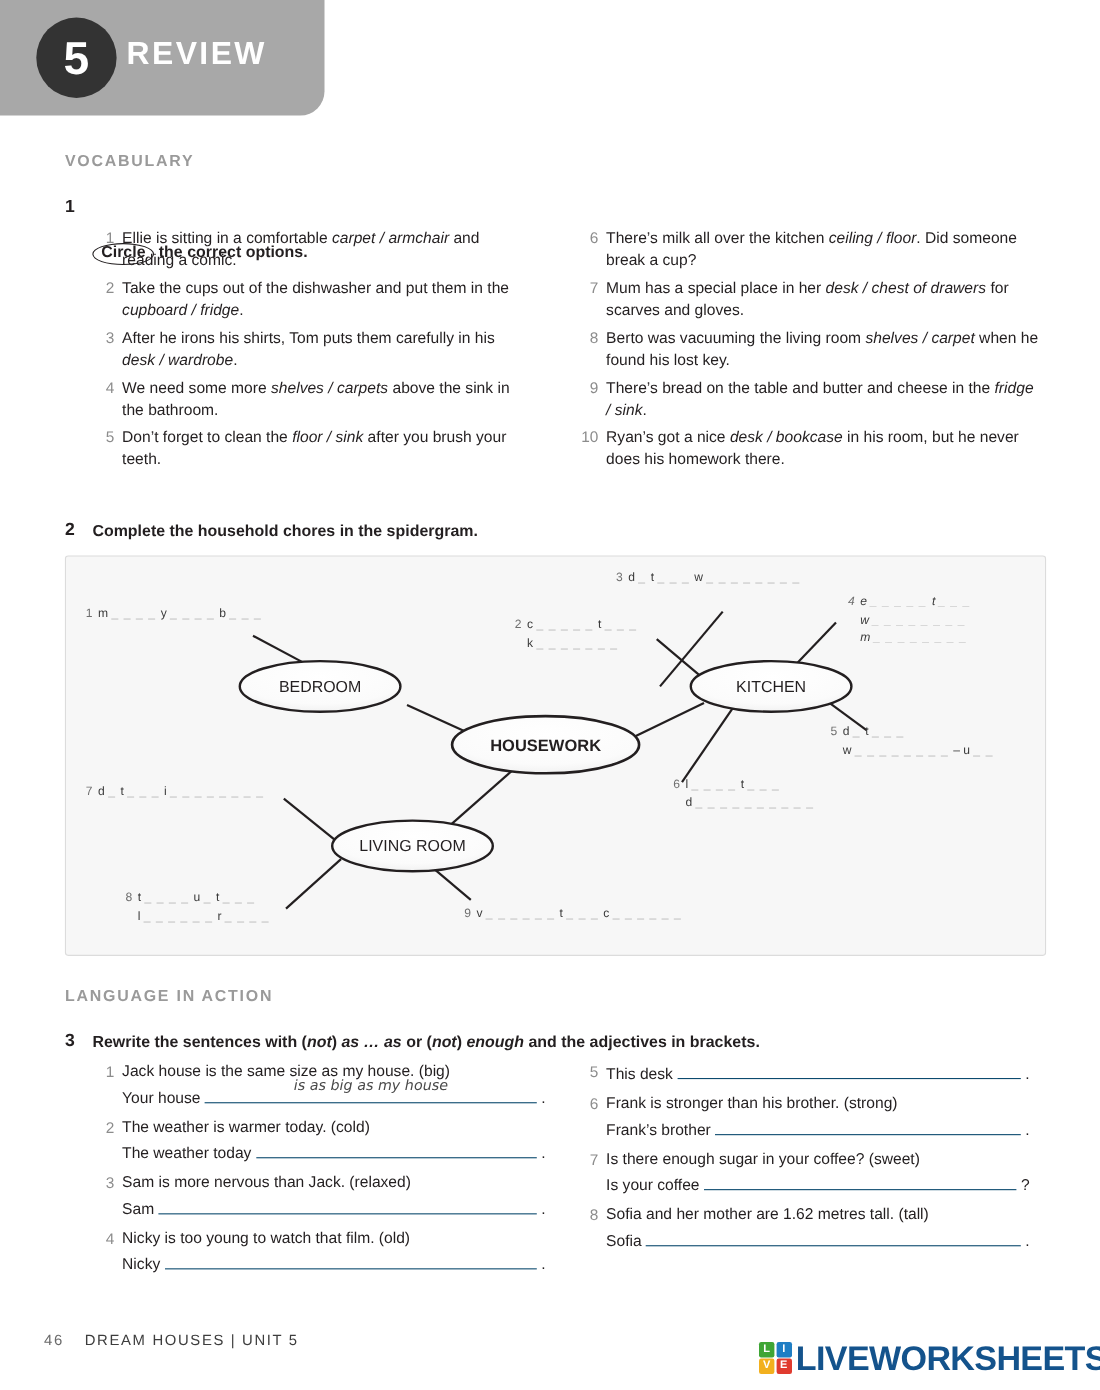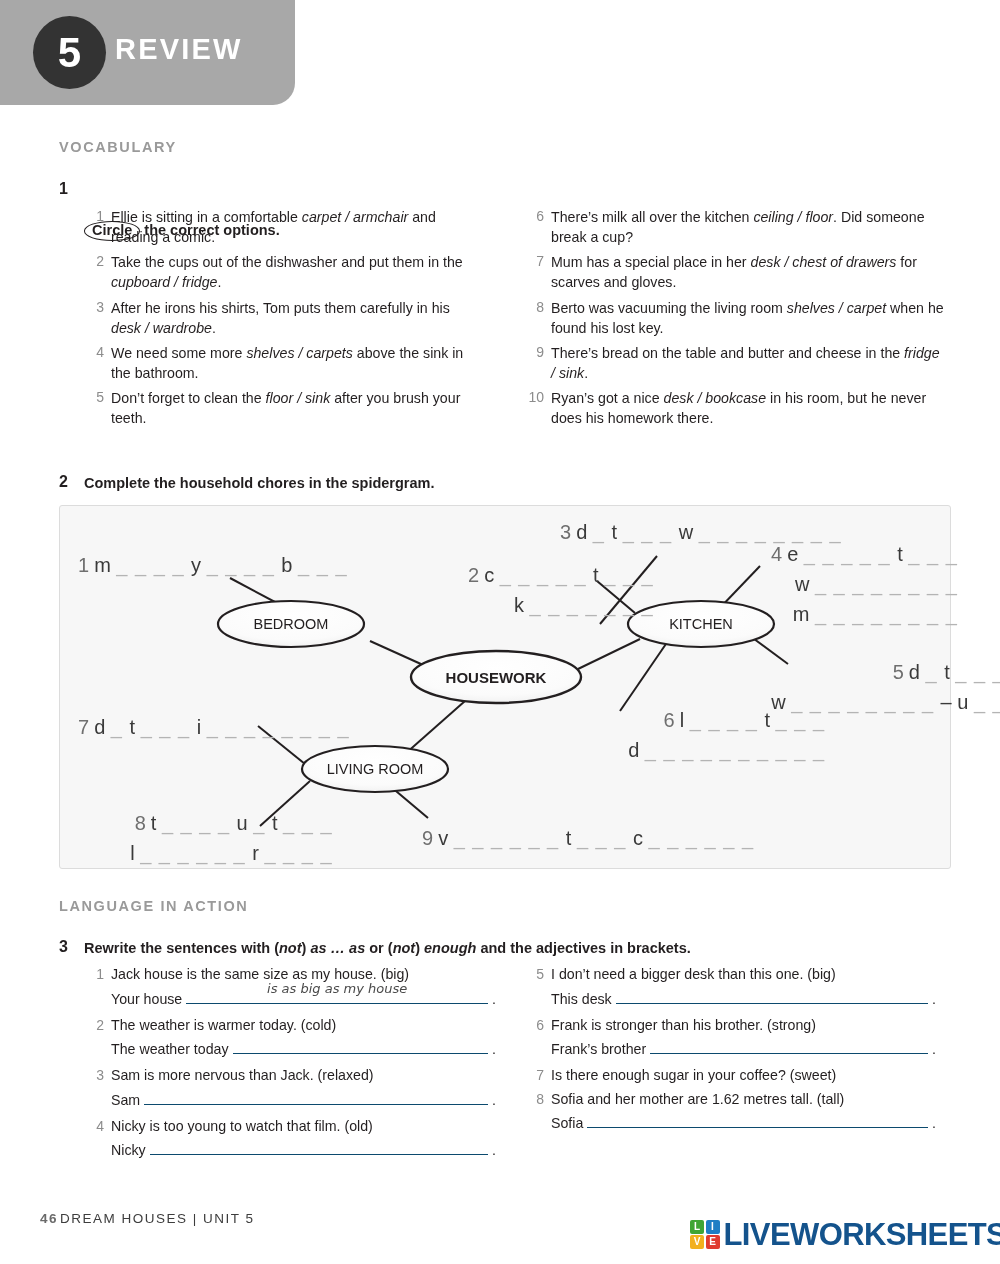--- a/index.html
+++ b/index.html
@@ -130,25 +130,24 @@
     fill: #231f20;
   }
   .node-label-main {
     font-family: "Liberation Sans", sans-serif;
     font-size: 15px;
     font-weight: bold;
     fill: #231f20;
   }
   .branch {
     position: absolute;
-    font-size: 20px;
+    font-size: 11px;
     color: #3a3a3a;
     white-space: nowrap;
     line-height: 1.5;
-    text-align: right;
   }
   .branch .bn {
     color: #6f6f6f;
     margin-right: 5px;
   }
   .dash { color: #b4b4b4; letter-spacing: 1px; }
 
   
   .r3row { position: relative; display: flex; margin-bottom: 2px; }
   .r3num {
@@ -191,21 +190,21 @@
 
   
   .footer-page {
     position: absolute;
     left: 40px;
     top: 1211px;
     font-size: 13.5px;
     letter-spacing: 1.5px;
     color: #3d3d3d;
   }
-  .footer-page .pg { color: #6a6a6a; margin-right: 2px; font-weight: bold; }
+  .footer-page .pg { color: #6a6a6a; margin-right: 19px; }
 
   .lw-logo {
     position: absolute;
     left: 690px;
     top: 1219px;
     display: flex;
     align-items: center;
   }
   .lw-tiles {
     display: grid;
@@ -336,21 +335,21 @@
   <div class="branch" id="br1" style="left:18px; top:44px;">
       <div><span class="bn">1</span>m <span class="dash">_ _ _ _ </span>  y <span class="dash">_ _ _ _ </span>  b <span class="dash">_ _ _</span></div>
     </div>
   <div class="branch" id="br2" style="left:408px; top:54px;">
       <div><span class="bn">2</span>c <span class="dash">_ _ _ _ _ </span>  t <span class="dash">_ _ _</span></div>
       <div><span class="bn" style="visibility:hidden">2</span>k <span class="dash">_ _ _ _ _ _ _</span></div>
     </div>
   <div class="branch" id="br3" style="left:500px; top:11px;">
       <div><span class="bn">3</span>d <span class="dash">_ </span>  t <span class="dash">_ _ _ </span>  w <span class="dash">_ _ _ _ _ _ _ _</span></div>
     </div>
-  <div class="branch" id="br4" style="left:711px; top:33px;">
+  <div class="branch" id="br4" style="left:711px; top:33px;font-style:italic;">
       <div><span class="bn">4</span>e <span class="dash">_ _ _ _ _ </span>  t <span class="dash">_ _ _</span></div>
       <div><span class="bn" style="visibility:hidden">4</span>w <span class="dash">_ _ _ _ _ _ _ _</span></div>
       <div><span class="bn" style="visibility:hidden">4</span>m <span class="dash">_ _ _ _ _ _ _ _</span></div>
     </div>
   <div class="branch" id="br5" style="left:695px; top:151px;">
       <div><span class="bn">5</span>d <span class="dash">_ </span>  t <span class="dash">_ _ _</span></div>
       <div><span class="bn" style="visibility:hidden">5</span>w <span class="dash">_ _ _ _ _ _ _ _ </span>– u <span class="dash">_ _</span></div>
     </div>
   <div class="branch" id="br6" style="left:552px; top:199px;">
       <div><span class="bn">6</span>l <span class="dash">_ _ _ _ </span>  t <span class="dash">_ _ _</span></div>
@@ -418,21 +417,20 @@
           <span class="r3line"></span>
           <span class="r3punct">.</span>
         </div>
       </div>
     </div>
   </div>
 <div class="qlist" id="ex3-right" style="left:524px; top:964px; width:412px;">
     <div class="r3row">
       <div class="r3num">5</div>
       <div class="r3body">
-        <div class="r3prompt">I don’t need a bigger desk than this one. (big)</div>
         <div class="r3answer">
           <span class="r3stem">This desk</span>
           <span class="r3line"></span>
           <span class="r3punct">.</span>
         </div>
       </div>
     </div>
     <div class="r3row">
       <div class="r3num">6</div>
       <div class="r3body">
@@ -441,20 +439,25 @@
           <span class="r3stem">Frank’s brother</span>
           <span class="r3line"></span>
           <span class="r3punct">.</span>
         </div>
       </div>
     </div>
     <div class="r3row">
       <div class="r3num">7</div>
       <div class="r3body">
         <div class="r3prompt">Is there enough sugar in your coffee? (sweet)</div>
+        <div class="r3answer">
+          <span class="r3stem">Is your coffee</span>
+          <span class="r3line"></span>
+          <span class="r3punct">?</span>
+        </div>
       </div>
     </div>
     <div class="r3row">
       <div class="r3num">8</div>
       <div class="r3body">
         <div class="r3prompt">Sofia and her mother are 1.62 metres tall. (tall)</div>
         <div class="r3answer">
           <span class="r3stem">Sofia</span>
           <span class="r3line"></span>
           <span class="r3punct">.</span>

